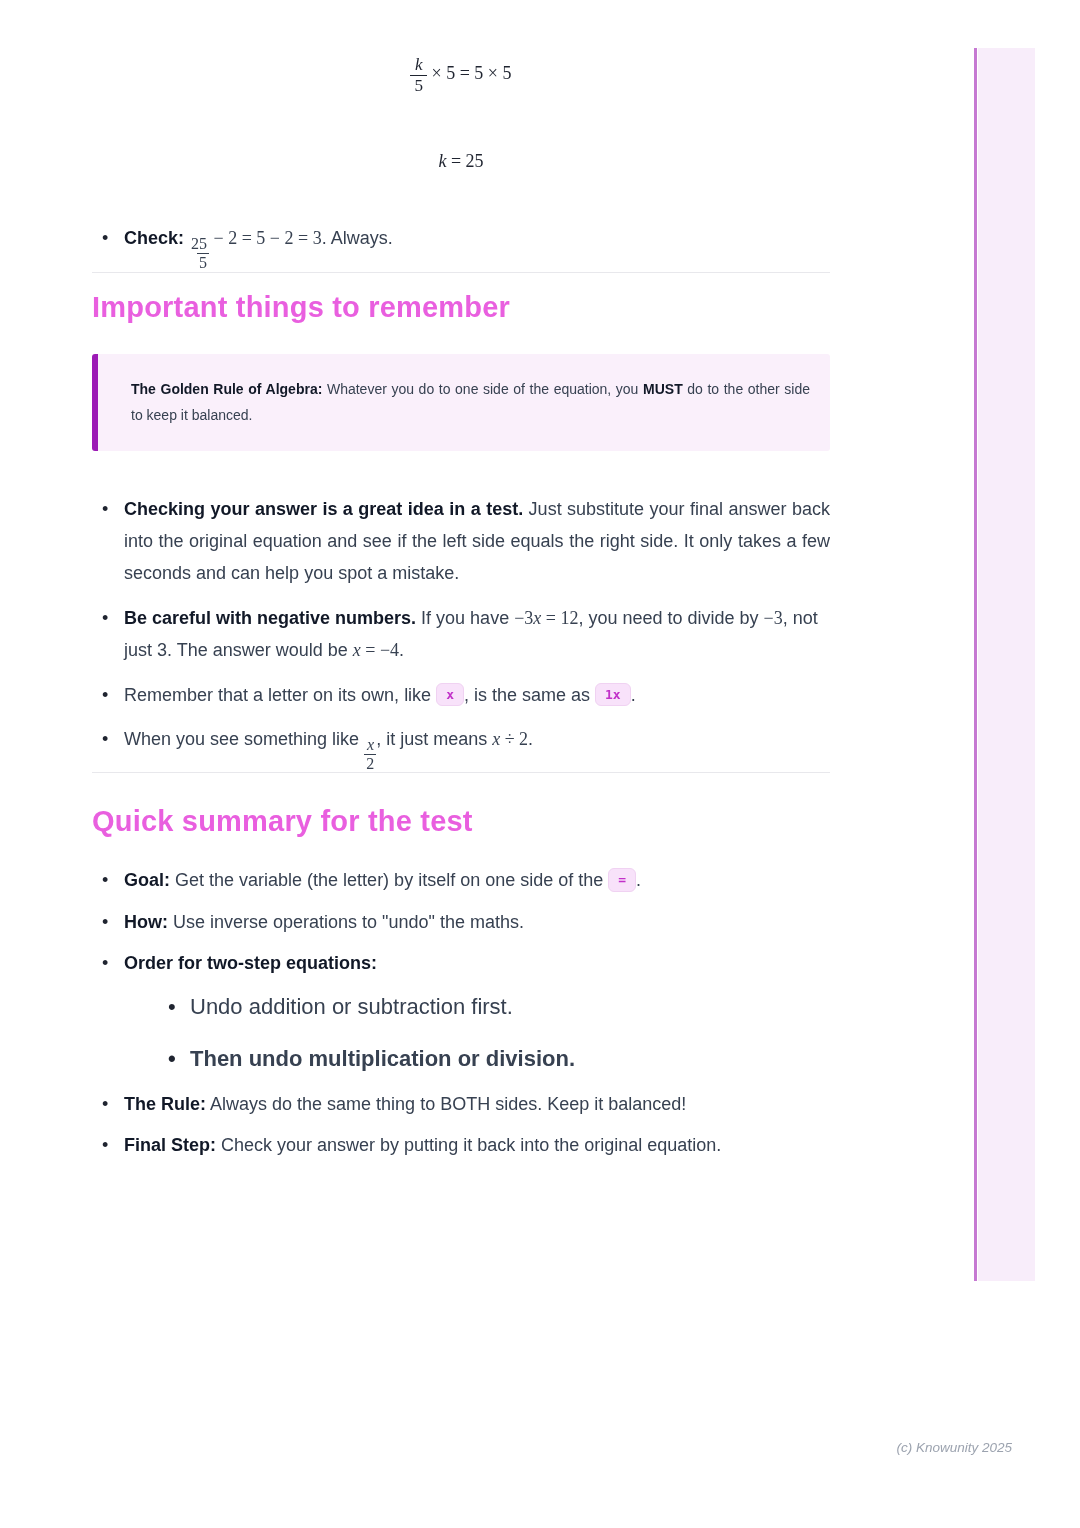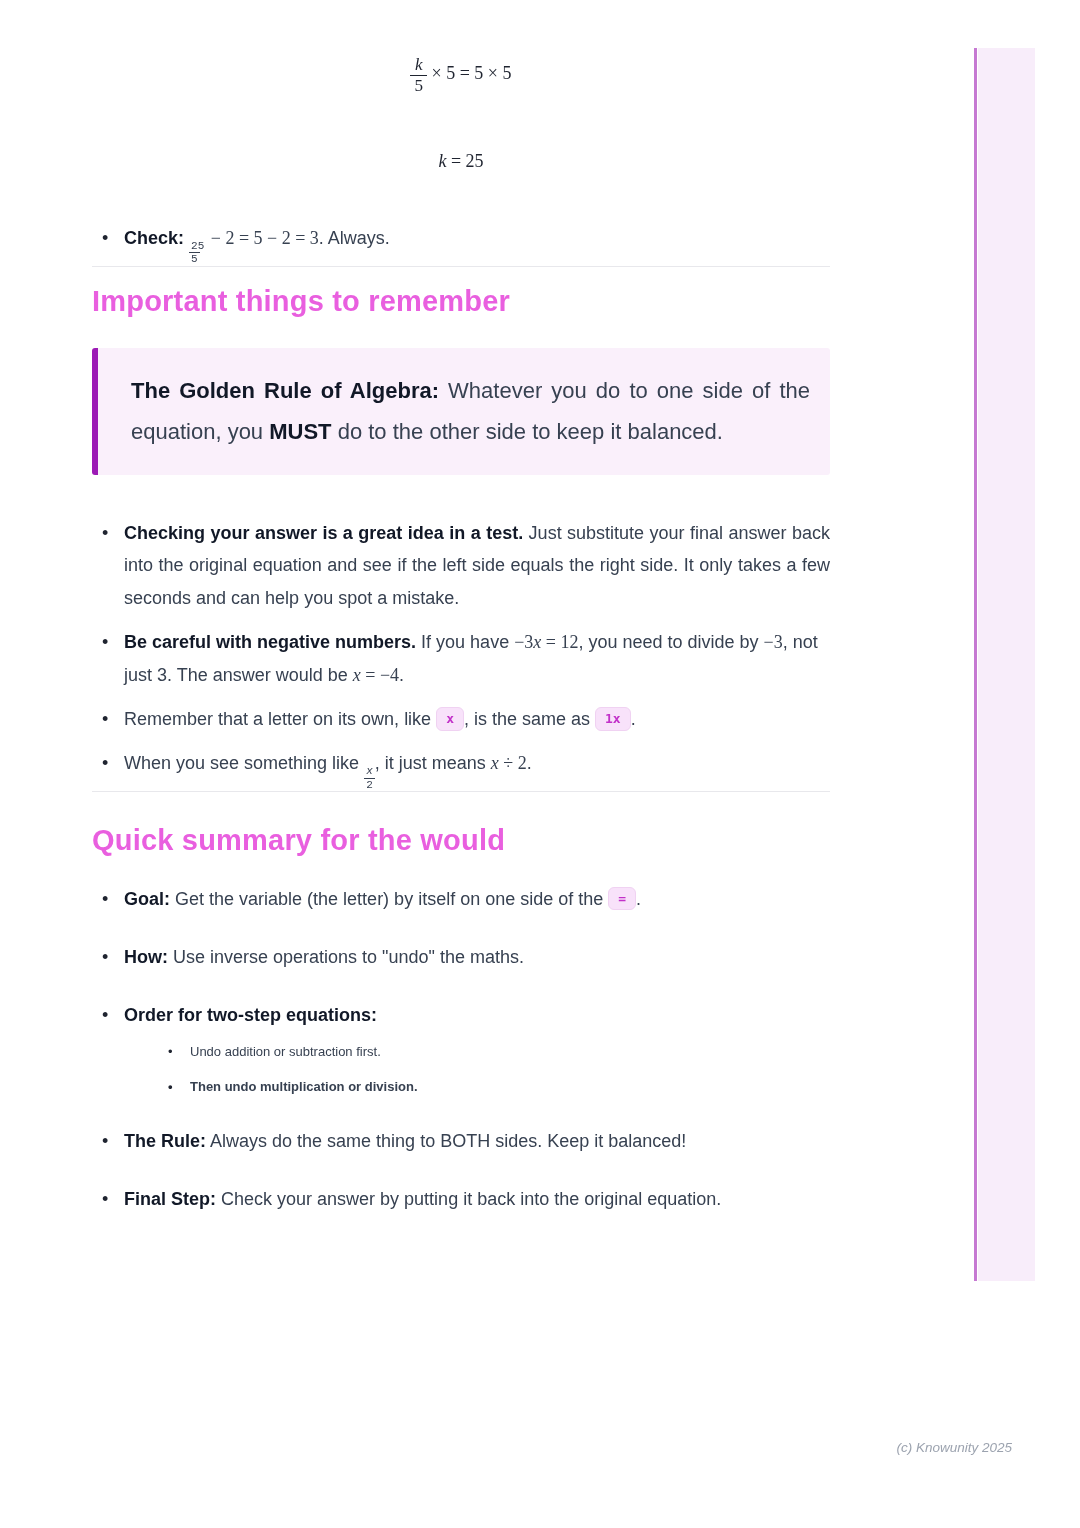--- a/index.html
+++ b/index.html
@@ -25,22 +25,22 @@
   .eq-display { text-align:center; font-size:18px; color:#1f2430; }
   .eq-1 { margin-top:55px; }
   .eq-2 { margin-top:56px; }
   .dfrac {
     display:inline-flex; flex-direction:column; align-items:center;
     vertical-align:middle; line-height:1.15; font-size:0.95em;
   }
   .dfrac .num { padding:0 4px; }
   .dfrac .den { border-top:1px solid currentColor; padding:0 4px; }
   .ifrac {
-    display:inline-flex; flex-direction:column; align-items:flex-start;
-    vertical-align:-5px; line-height:1.1; font-size:11px;font-family:Liberation Mono, monospace;
+    display:inline-flex; flex-direction:column; align-items:flex-end;
+    vertical-align:-5px; line-height:1.1; font-size:16px;
   }
   .ifrac .num { padding:0 2px; }
   .ifrac .den { border-top:1px solid currentColor; padding:0 2px; }
   
   .bullet-item, .bullets li {
     position:relative;
     padding-left:32px;
     font-size:18px;
     line-height:1.8;
   }
@@ -65,31 +65,31 @@
     font-weight:bold;
     letter-spacing:0.2px;
   }
   .heading-1 { margin-top:18px; margin-bottom:30px; }
   .heading-2 { margin-top:32px; margin-bottom:26px; }
   .callout {
     background:var(--callout-bg, #faf0fb);
     border-left:6px solid var(--callout-border, #9c1ab5);
     border-radius:3px;
     padding:22px 20px 22px 33px;
-    font-size:22px;
+    font-size:14px;
     line-height:1.9;
     text-align:justify;
   }
   ul.bullets { list-style:none; }
   ul.remember { margin-top:42px; }
   ul.remember > li + li { margin-top:12px; }
-  ul.summary > li + li { margin-top:26px; }
+  ul.summary > li + li { margin-top:9px; }
   li.justified { text-align:justify; }
   ul.sub { margin-top:8px; margin-left:34px; }
-  ul.sub > li { font-size:13px; }
+  ul.sub > li { font-size:22px; }
   ul.sub > li + li { margin-top:12px;font-weight:bold; }
   .code-badge {
     display:inline-block;
     background:var(--code-bg, #f8e2fa);
     color:var(--code-text, #c231c9);
     border:1px solid #f0d2f2;
     border-radius:6px;
     font-family:"DejaVu Sans Mono","Liberation Mono",monospace;
     font-weight:bold;
     font-size:13px;
@@ -168,21 +168,21 @@
       <li>
         <span>When you see something like </span><span class="math"><span class="ifrac">
               <span class="num i">x</span>
               <span class="den">2</span>
             </span></span><span>, it just means </span><span class="math"><span class="i">x</span><span> ÷ 2</span></span><span>.</span>
       </li>
     </ul>
 
     <hr class="rule rule-2">
 
-    <h2 class="section-heading heading-2">Quick summary for the would</h2>
+    <h2 class="section-heading heading-2">Quick summary for the test</h2>
 
     <ul class="bullets summary">
       <li>
         <strong>Goal:</strong><span> Get the variable (the letter) by itself on one side of the </span><span class="code-badge">=</span><span>.</span>
       </li>
       <li>
         <strong>How:</strong><span> Use inverse operations to "undo" the maths.</span>
       </li>
       <li>
         <strong>Order for two-step equations:</strong>

